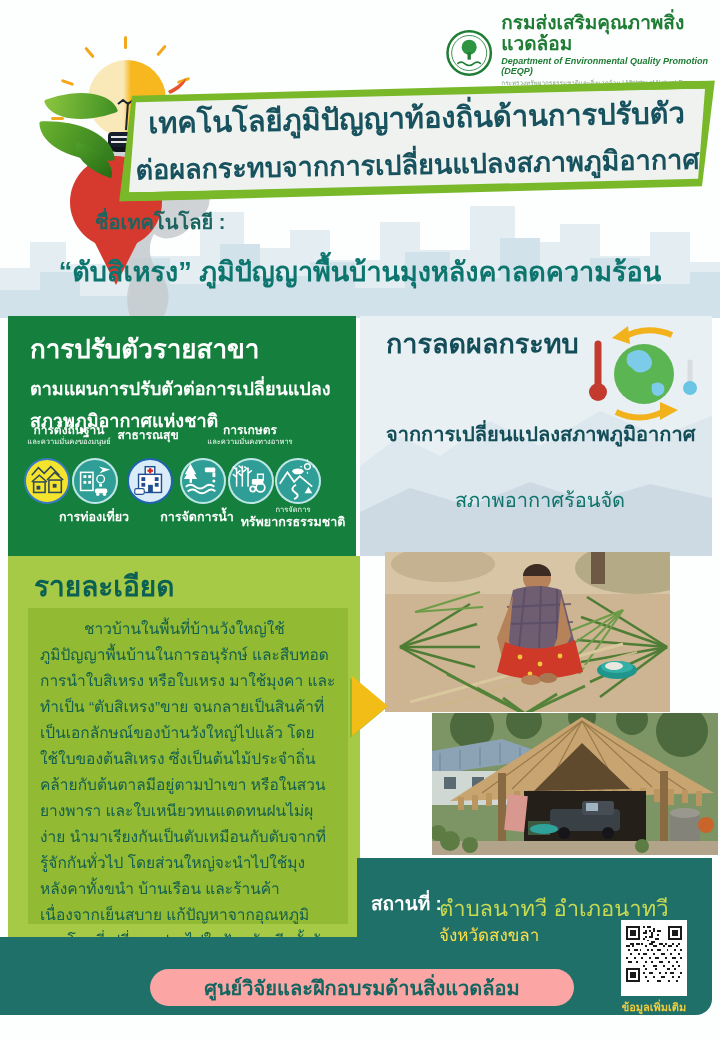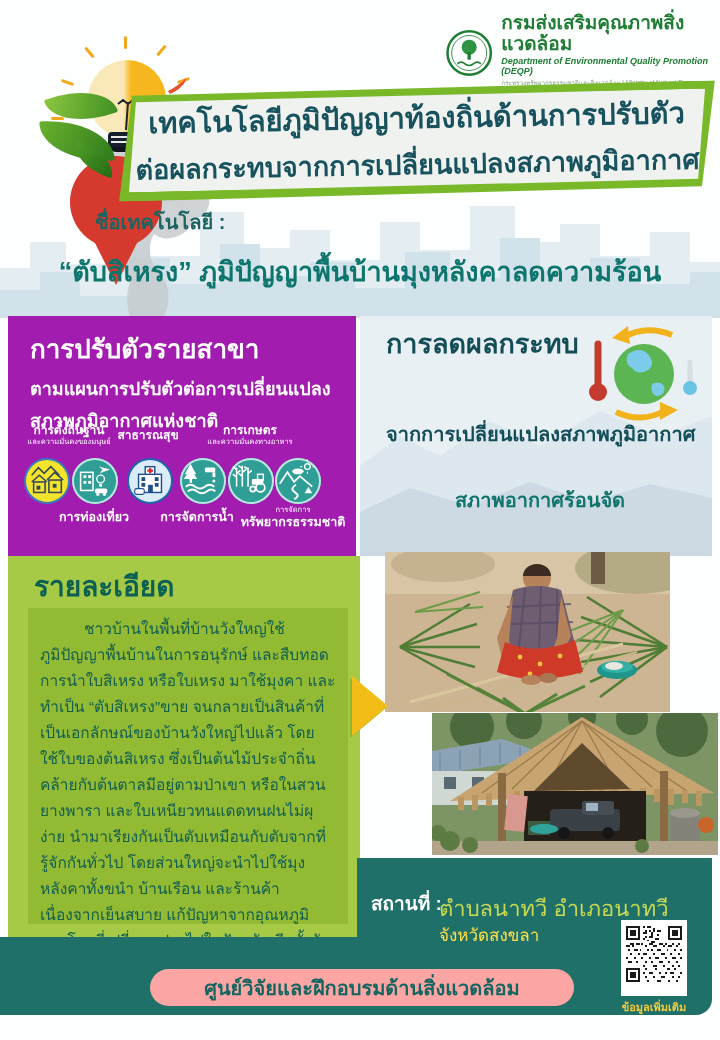--- a/index.html
+++ b/index.html
@@ -35,40 +35,40 @@
   .banner { position:absolute; left:118px; top:86px; width:598px; height:110px; transform:rotate(-1.1deg); background:#79b829; clip-path:polygon(2.5% 4%, 100% 0%, 97.5% 96%, 0% 100%); }
   .banner-inner { position:absolute; left:10px; top:8px; right:10px; bottom:9px; background:#eff2ef; clip-path:polygon(1.5% 3%, 100% 0%, 98.5% 97%, 0% 100%); display:flex; flex-direction:column; justify-content:center; align-items:center; gap:2px; }
   .banner-l1 { font-size:29px; font-weight:bold; color:#17525e; }
   .banner-l2 { font-size:27px; font-weight:bold; color:#17525e; }
 
   
   .tech-label { position:absolute; left:95px; top:206px; font-size:20px; font-weight:bold; color:#1b6460; }
   .tech-name { position:absolute; left:10px; top:250px; width:700px; text-align:center; font-size:27px; font-weight:bold; color:#0c756d; }
 
   
-  .adapt-panel { position:absolute; left:8px; top:316px; width:348px; height:240px; background:#a21caf; }
+  .adapt-panel { position:absolute; left:8px; top:316px; width:348px; height:240px; background:#15803d; }
   .adapt-title { position:absolute; left:22px; top:12px; font-size:26px; font-weight:bold; color:#ffffff; }
   .adapt-sub1 { position:absolute; left:22px; top:58px; font-size:18px; font-weight:bold; color:#ffffff; }
   .adapt-sub2 { position:absolute; left:22px; top:90px; font-size:18px; font-weight:bold; color:#ffffff; }
   .sector-band { position:absolute; left:0; top:106px; width:348px; height:118px; }
   .sector-circle { position:absolute; width:46px; height:46px; border-radius:50%; top:36px; }
   .sc-teal { background:#2f9e96; box-shadow:0 0 0 2px #bfe6e2 inset; }
   .sc-yellow { background:#f5e42e; border:2px solid #3a7bbf; }
   .sc-blue { background:#d9ecf8; border:2px solid #1f64ad; }
   .sector-toplabel, .sector-botlabel { position:absolute; text-align:center; color:#ffffff; line-height:1.15; }
   .slab-main { font-size:12px; font-weight:bold; }
   .slab-sub { font-size:7.5px; }
   .slab-big { font-size:12.5px; font-weight:bold; }
 
   .impact-panel { position:absolute; left:360px; top:316px; width:352px; height:240px; background:#e8f0f4; overflow:hidden; }
   .impact-mtns { position:absolute; left:0; bottom:0; width:352px; height:240px; }
   .impact-t1 { position:absolute; left:26px; top:6px; font-size:27px; font-weight:bold; color:#134d57; }
   .impact-t2 { position:absolute; left:26px; top:55px; font-size:27px; font-weight:bold; color:#134d57; }
   .impact-sub { position:absolute; left:26px; top:102px; font-size:20px; font-weight:bold; color:#134d57; }
-  .impact-cond { position:absolute; left:60px; top:168px; width:240px; text-align:center; font-size:20px; font-weight:bold; color:#0f756c; }
+  .impact-cond { position:absolute; left:60px; top:168px; width:240px; text-align:center; font-size:20px; font-weight:normal; color:#0f756c; }
   .globe-wrap { position:absolute; right:14px; top:6px; width:112px; height:100px; }
 
   
   .details { position:absolute; left:8px; top:556px; width:352px; height:381px; background:#a6ca45; }
   .details-heading { position:absolute; left:26px; top:8px; font-size:28px; font-weight:bold; color:#0b6053; }
   .details-box { position:absolute; left:20px; top:52px; width:320px; height:316px; background:#93ba33; padding:8px 12px; }
   .details-text { font-size:15.5px; line-height:1.68; color:#14604f; text-indent:44px; }
 
   .yellow-arrow { position:absolute; left:352px; top:676px; width:0; height:0; border-top:30px solid transparent; border-bottom:30px solid transparent; border-left:36px solid #f2bd17; z-index:6; filter:drop-shadow(-2px 2px 0 #8fb733); }
 

